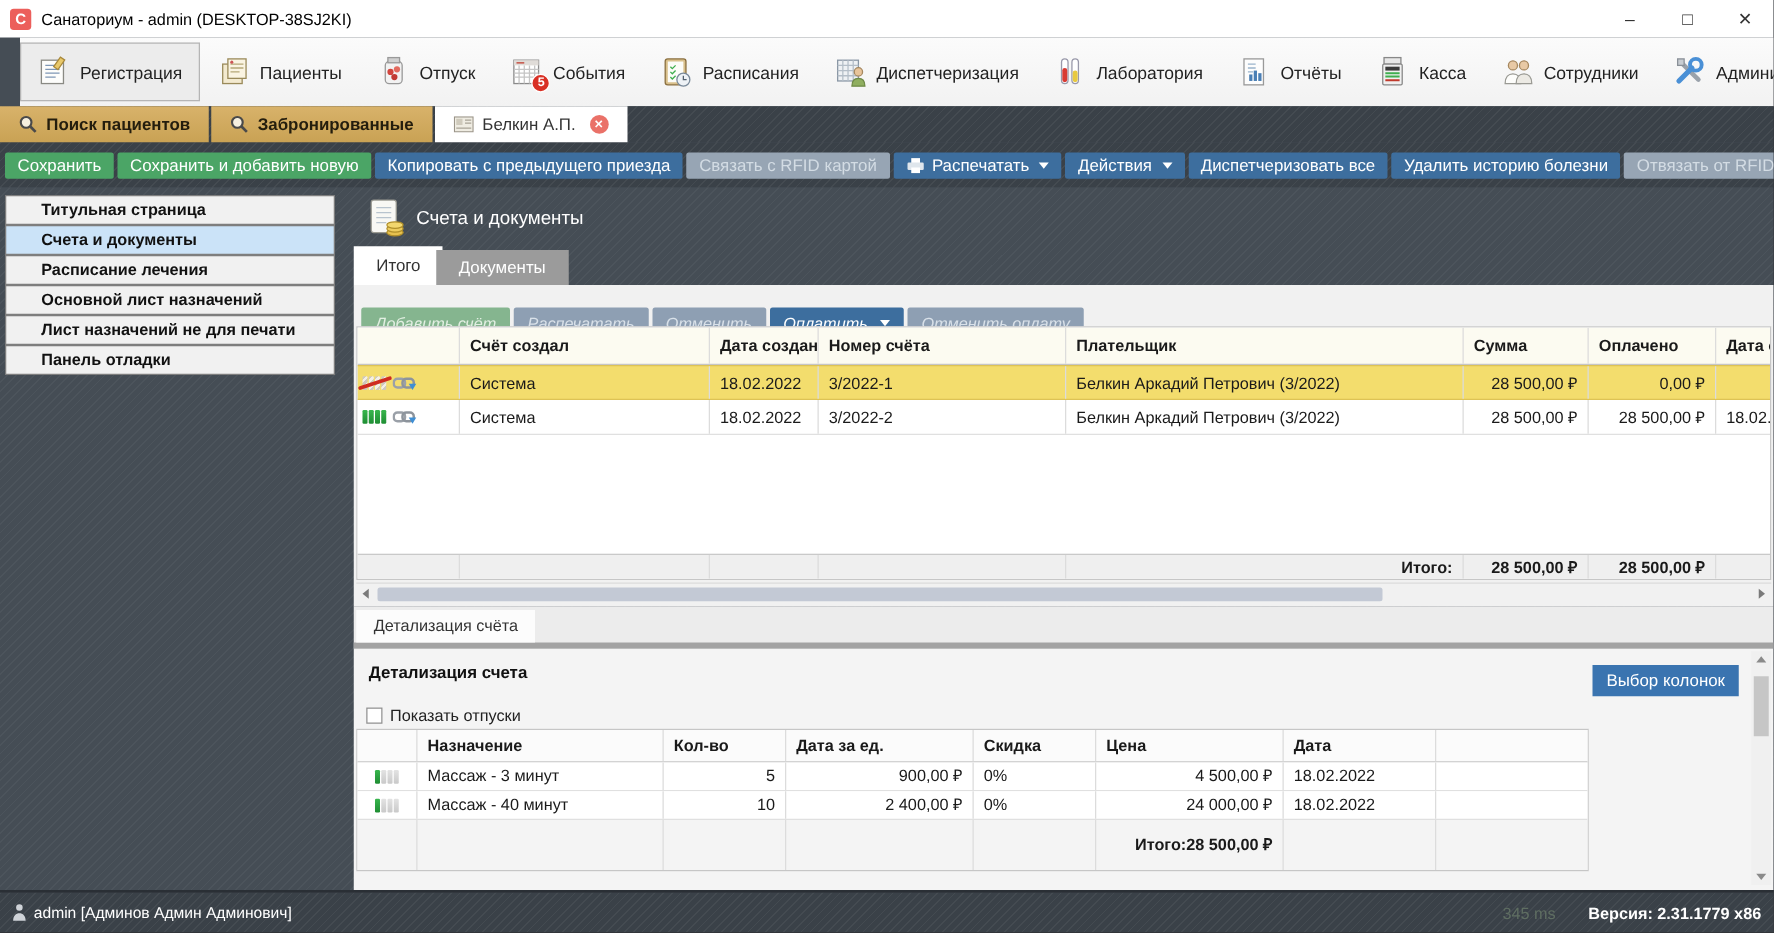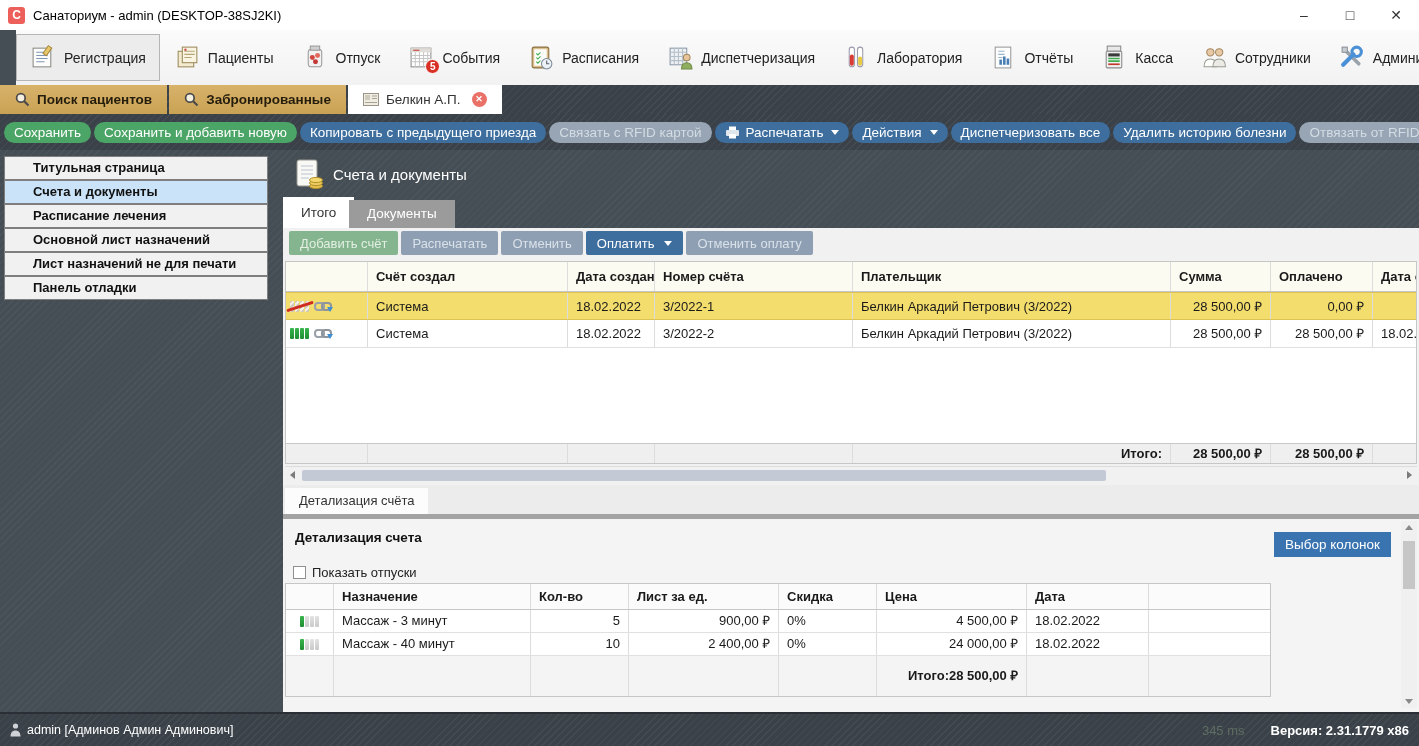--- a/index.html
+++ b/index.html
@@ -36,21 +36,21 @@
   
   .tabrow { position:absolute; left:0; top:85px; width:100%; height:29px; display:flex; align-items:flex-end; }
   .ptab { height:29px; display:flex; align-items:center; gap:7px; padding:0 15px; font-size:13.5px; font-weight:600; color:#241d0d;
           background:linear-gradient(#d8b26a,#c9a254); margin-right:2px; }
   .ptab.active { background:#fff; color:#333; font-weight:400; }
   .close-ico { width:15px; height:15px; border-radius:50%; background:#ea7168; color:#fff; font-size:9px; font-weight:bold;
                text-align:center; line-height:15px; margin-left:4px; }
 
   
   .actionrow { position:absolute; left:0; top:114px; width:100%; height:36px; display:flex; align-items:center; gap:3px; padding:0 4px; }
-  .abtn { height:21px; padding:0 10px; display:flex; align-items:center; gap:6px; border-radius:12px;
+  .abtn { height:21px; padding:0 10px; display:flex; align-items:center; gap:6px; border-radius:2px;
           color:#fff; font-size:13.5px; white-space:nowrap; }
   .abtn.green { background:#4ba566; }
   .abtn.blue  { background:#3d6e9e; }
   .abtn.disabled { background:#97a5b4; color:#d3dce4; }
   .caret { width:0; height:0; border-left:4px solid transparent; border-right:4px solid transparent; border-top:5px solid currentColor; margin-left:2px; }
 
   
   .body { position:absolute; left:0; top:150px; width:100%; height:562px;
           background-color:#454d55;
           background-image:repeating-linear-gradient(135deg, rgba(255,255,255,0.04) 0 1px, transparent 1px 5px); }
@@ -65,21 +65,21 @@
   
   .main-header { position:absolute; left:283px; top:0; right:0; height:78px; }
   .mh-title { position:absolute; left:50px; top:16px; color:#fff; font-size:15px; }
   .mh-icon { position:absolute; left:10px; top:8px; }
   .mtab { position:absolute; bottom:0; height:31px; padding:0 18px; line-height:31px; font-size:13.5px; }
   .mtab.active { left:0; background:#fff; color:#333; }
   .mtab.inactive { left:66px; height:28px; line-height:28px; background:#9b9b9b; color:#fff; }
 
   
   .main-panel { position:absolute; left:283px; top:78px; right:0; height:257px; background:#f1f1f1; }
-  .btnrow { position:absolute; left:6px; top:3px; display:flex; gap:3px; }
+  .btnrow { position:absolute; left:6px; top:18px; display:flex; gap:3px;font-style:italic; }
   .mbtn { height:24px; padding:0 11px; display:flex; align-items:center; gap:8px; border-radius:2px; font-size:13px; color:#fff; }
   .mbtn.gdis { background:#85b58f; color:#e2efe2; }
   .mbtn.dis  { background:#8e9fb3; color:#d9e1e9; }
   .mbtn.blue { background:#3d6e9e; }
 
   
   .itable { position:absolute; left:2px; top:33px; right:2px; bottom:21px;
             display:flex; flex-direction:column; border:1px solid #c6c6c6; background:#fff; overflow:hidden; }
   .irow { display:flex; width:100%; }
   .ihead { height:30px; background:#fcfbf1; border-bottom:1px solid #c6c6c6; font-weight:bold; }
@@ -496,21 +496,21 @@
       <div class="d-check">
         <span class="checkbox"></span>
         <span>Показать отпуски</span>
       </div>
 
       <div class="dtable">
         <div class="drow dhead">
           <div class="dcell d0"></div>
           <div class="dcell d1">Назначение</div>
           <div class="dcell d2">Кол-во</div>
-          <div class="dcell d3">Лист за ед.</div>
+          <div class="dcell d3">Дата за ед.</div>
           <div class="dcell d4">Скидка</div>
           <div class="dcell d5">Цена</div>
           <div class="dcell d6">Дата</div>
           <div class="dcell d7"></div>
         </div>
         <div class="drow ddata">
           <div class="dcell d0">
               <span class="bars">
                 <i class="bar-green"></i>
                 <i class="bar-lgrey"></i>

